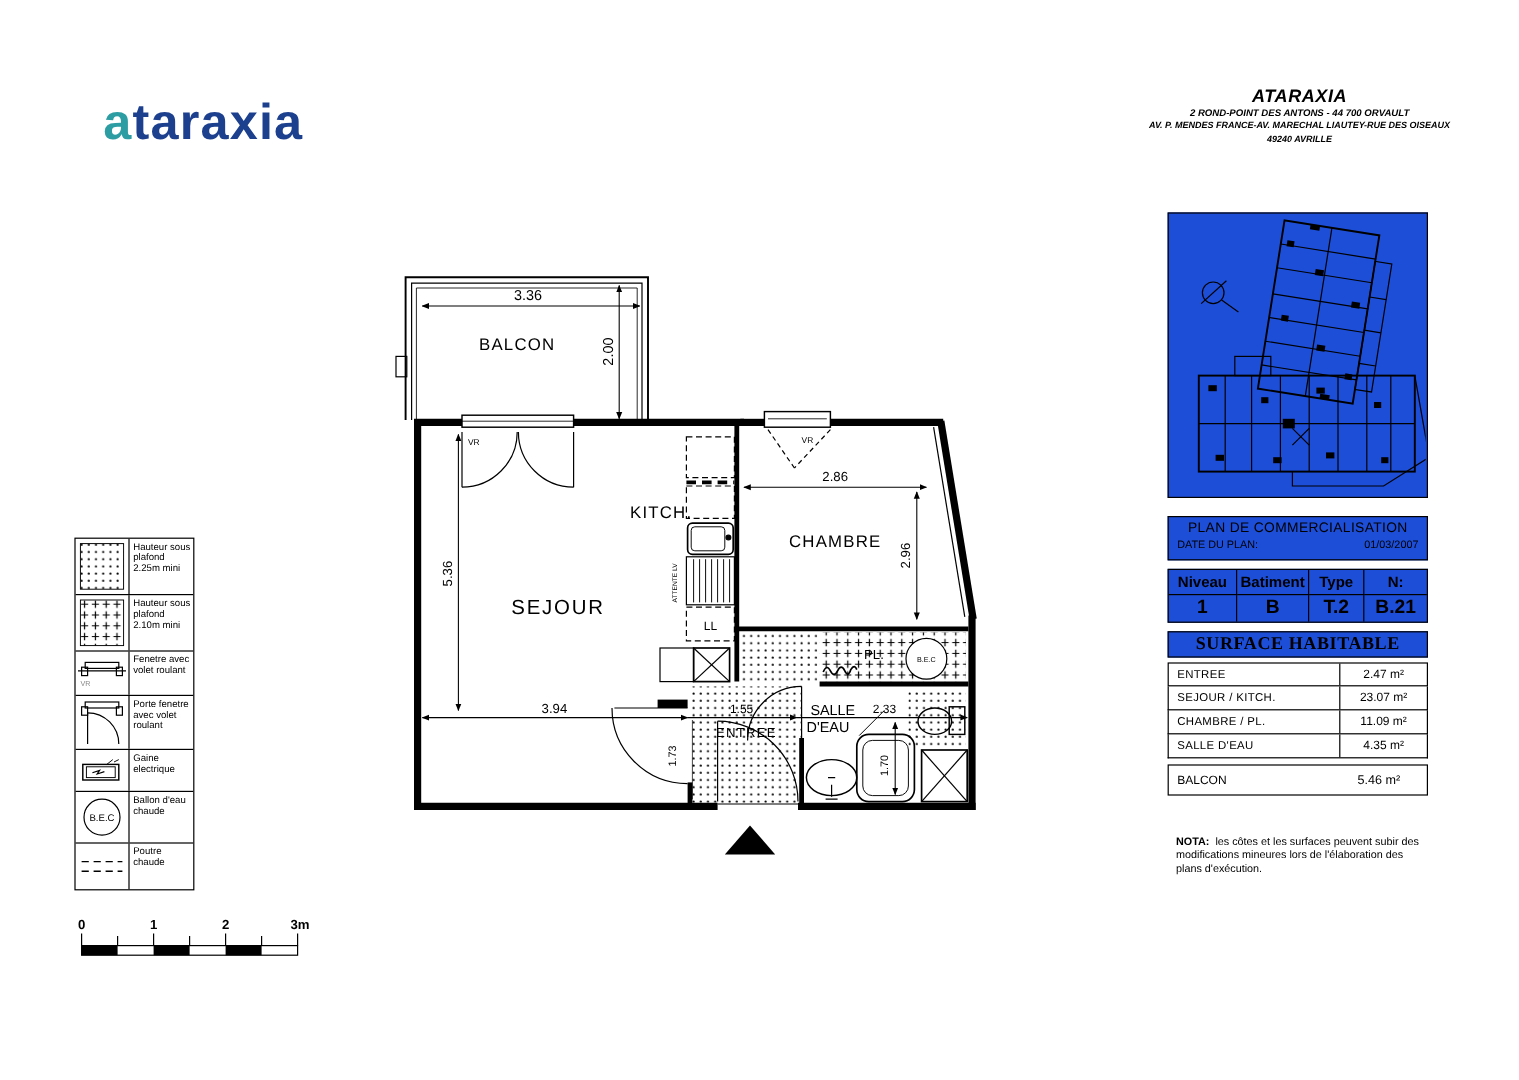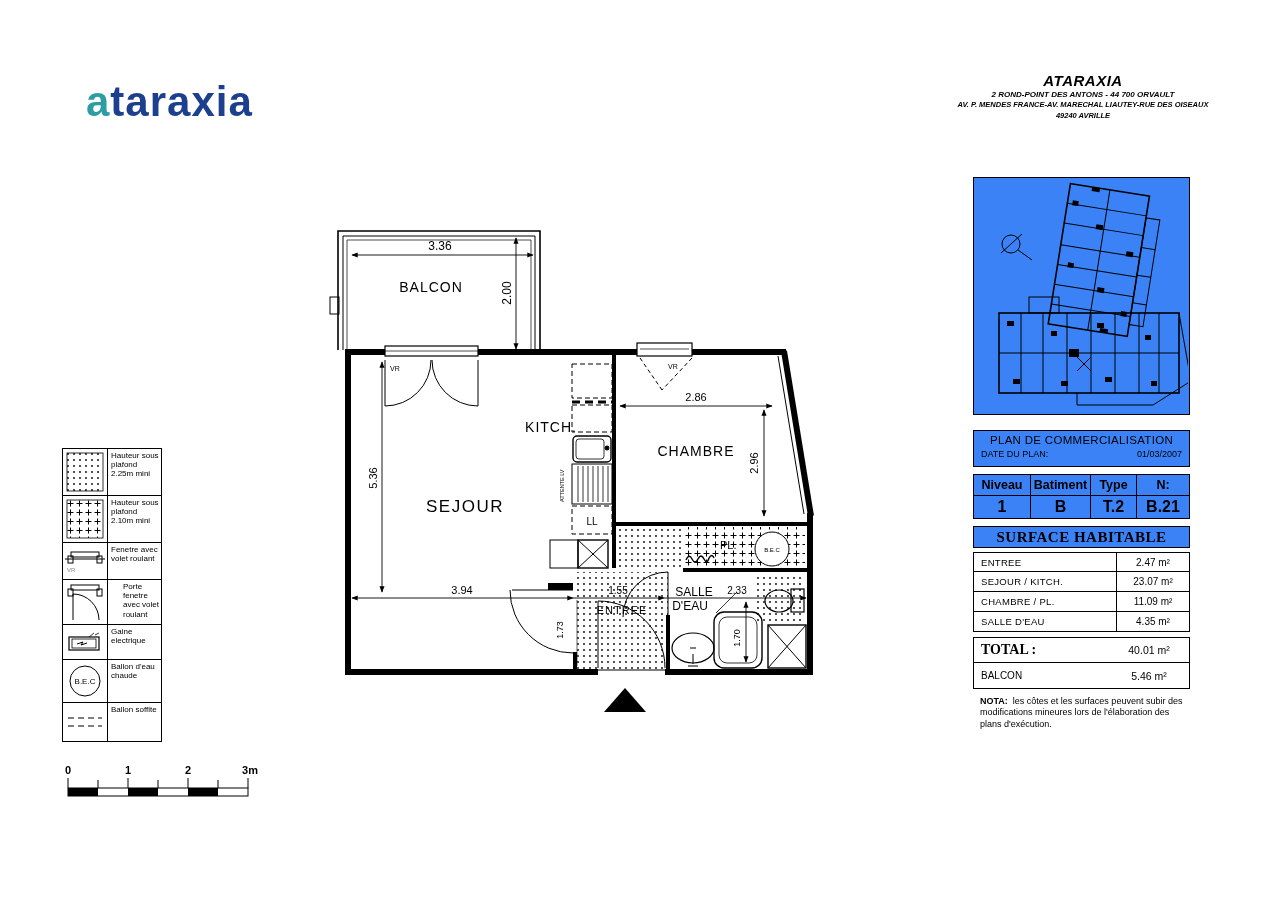--- a/index.html
+++ b/index.html
@@ -10,21 +10,21 @@
   #logo{left:86px;top:78px;font-size:42px;font-weight:bold;letter-spacing:1px;color:#1c3f8e;}
   #logo .accent{color:#2d9da4;}
   
   #rheader{left:930px;top:72px;width:306px;text-align:center;font-style:italic;font-weight:bold;}
   #rheader .co{font-size:15px;letter-spacing:.5px;}
   #rheader .co-ad{font-size:8px;margin-top:1px;}
   #rheader .proj{font-size:21px;margin-top:14px;letter-spacing:.5px;}
   #rheader .proj-ad{font-size:7.5px;margin-top:1px;}
   #rheader .proj-city{font-size:7.5px;margin-top:2px;}
   
-  .rbox{left:973px;width:217px;border:1.5px solid #000;box-sizing:border-box;background:#3b82f6;}
+  .rbox{left:973px;width:217px;border:1.5px solid #000;box-sizing:border-box;background:#1d4ed8;}
   #siteplan-box{top:177px;height:238px;}
   #planinfo{top:430px;height:37px;padding:3px 7px;}
   #planinfo .t{font-size:11.5px;text-align:center;letter-spacing:.3px;}
   #planinfo .d{font-size:9px;display:flex;justify-content:space-between;margin-top:3px;}
   #unit-table{top:474px;height:45px;display:grid;grid-template-columns:57px 60px 46px 1fr;grid-template-rows:21px 1fr;
               font-family:Liberation Sans, sans-serif;font-weight:bold;text-align:center;}
   #unit-table div{border-right:1px solid #000;border-bottom:1px solid #000;display:flex;align-items:center;justify-content:center;}
   #unit-table div:nth-child(4n){border-right:none;}
   #unit-table .hd{font-size:12.5px;}
   #unit-table .vl{font-size:16px;border-bottom:none;}
@@ -162,24 +162,20 @@
       <span class="lb">CHAMBRE / PL.</span>
       <span class="vl">11.09 m²</span>
     </div>
     <div class="srow">
       <span class="lb">SALLE D'EAU</span>
       <span class="vl">4.35 m²</span>
     </div>
   </div>
   <div id="total-box" class="abs" style="left:973px;width:217px;">
     <div class="trow">
-      <span class="tl">TOTAL    :</span>
-      <span class="tv">40.01 m²</span>
-    </div>
-    <div class="trow">
       <span class="tl sm">BALCON</span>
       <span class="tv">5.46 m²</span>
     </div>
   </div>
   <div id="nota" class="abs">
     <span class="nl">NOTA:</span>
     <span>les côtes et les surfaces peuvent subir des modifications mineures lors de l'élaboration des plans d'exécution.</span>
   </div>
 
   <div id="legend" class="abs">
@@ -214,21 +210,21 @@
         <svg width="40" height="30" viewBox="0 0 40 30" stroke="#000" fill="none">
           <rect x="6" y="6" width="28" height="5" stroke-width="1"></rect>
           <line x1="0" y1="13" x2="40" y2="13" stroke-width="1"></line>
           <rect x="3" y="10" width="5" height="7"></rect>
             <rect x="32" y="10" width="5" height="7"></rect>
           <text x="2" y="26" font-size="6" fill="#888" stroke="none">VR</text>
         </svg>
       </div>
       <div class="ltxt">Fenetre avec volet roulant</div>
     </div>
-    <div class="lrow" style="height:44px;gap:12px;">
+    <div class="lrow" style="height:44px;">
       <div class="lsym">
         <svg width="40" height="40" viewBox="0 0 40 40" stroke="#000" fill="none">
           <rect x="6" y="3" width="28" height="5" stroke-width="1"></rect>
           <rect x="3" y="7" width="5" height="7"></rect>
             <rect x="32" y="7" width="5" height="7"></rect>
           <path d="M8 12 A26 26 0 0 1 34 38" stroke-width="1"></path>
           <line x1="8" y1="12" x2="8" y2="38" stroke-width="1"></line>
         </svg>
       </div>
       <div class="ltxt">Porte fenetre avec volet roulant</div>
@@ -253,21 +249,21 @@
       </div>
       <div class="ltxt">Ballon d'eau chaude</div>
     </div>
     <div class="lrow" style="height:38px;">
       <div class="lsym">
         <svg width="40" height="24" viewBox="0 0 40 24" stroke="#000">
           <line x1="3" y1="8" x2="37" y2="8" stroke-dasharray="6,4" stroke-width="1.2"></line>
           <line x1="3" y1="16" x2="37" y2="16" stroke-dasharray="6,4" stroke-width="1.2"></line>
         </svg>
       </div>
-      <div class="ltxt">Ballon soffite</div>
+      <div class="ltxt">Poutre chaude</div>
     </div>
   </div>
 
   <div class="abs" style="left:56px;top:762px;">
     <svg width="210" height="45" viewBox="0 0 210 45">
       <g font-size="11" font-weight="bold" fill="#000" text-anchor="middle">
         <text x="12" y="12">0</text>
         <text x="72" y="12">1</text>
         <text x="132" y="12">2</text>
         <text x="194" y="12">3m</text>

